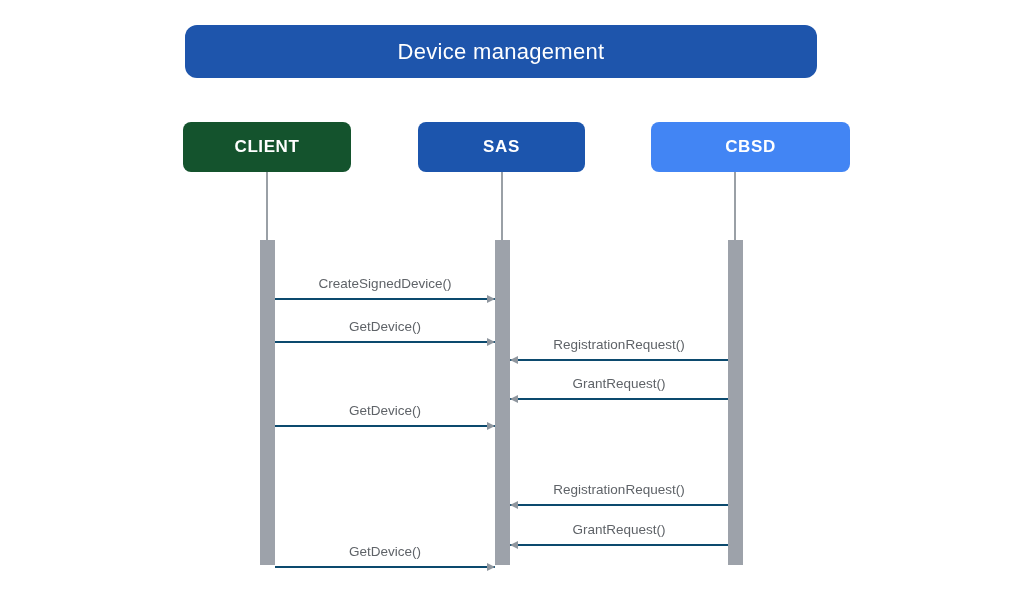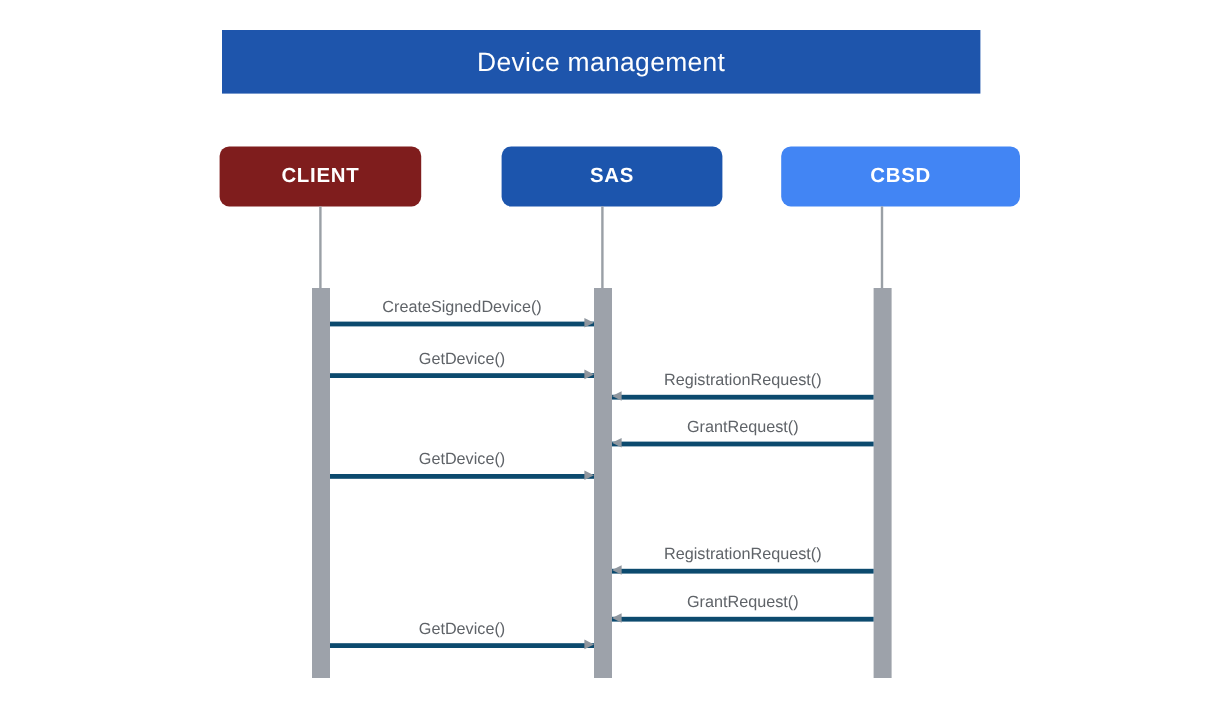--- a/index.html
+++ b/index.html
@@ -11,41 +11,41 @@
     height: 600px;
     background: #ffffff;
     overflow: hidden;
   }
   
   .title-banner {
     position: absolute;
     left: 185px; top: 25px;
     width: 632px; height: 53px;
     background: #1E55AC;
-    border-radius: 0;
+    border-radius: 12px;
     display: flex; align-items: center; justify-content: center;
     color: #ffffff;
     font-size: 22px;
     font-weight: 500;
     letter-spacing: 0.3px;
   }
   
   .actor-box {
     position: absolute;
     top: 122px;
     height: 50px;
     border-radius: 8px;
     display: flex; align-items: center; justify-content: center;
     color: #ffffff;
     font-size: 17px;
     font-weight: bold;
     letter-spacing: 0.6px;
   }
-  .actor-client { left: 183px; width: 168px; background: #7f1d1d; }
-  .actor-sas    { left: 418px; width: 184px; background: #1C55AD; }
+  .actor-client { left: 183px; width: 168px; background: #14532d; }
+  .actor-sas    { left: 418px; width: 167px; background: #1C55AD; }
   .actor-cbsd   { left: 651px; width: 199px; background: #4285F4; }
   
   .lifeline {
     position: absolute;
     top: 172px;
     width: 2px; height: 68px;
     background: #9AA0A6;
   }
   .lifeline-client { left: 266px; }
   .lifeline-sas    { left: 501px; }
@@ -57,21 +57,22 @@
     width: 15px; height: 325px;
     background: #9DA2AA;
   }
   .bar-client { left: 260px; }
   .bar-sas    { left: 495px; }
   .bar-cbsd   { left: 728px; }
   
   .msg {
     position: absolute;
     height: 24px;
-    border-bottom: 4px solid #0c4a6e;
+    border-bottom: 2px solid #0c4a6e;
+    margin-top: 28px;
   }
   .msg-label {
     width: 100%;
     text-align: center;
     font-size: 13.5px;
     line-height: 16px;
     color: #5F6368;
     white-space: nowrap;
   }
   .arrowhead {

